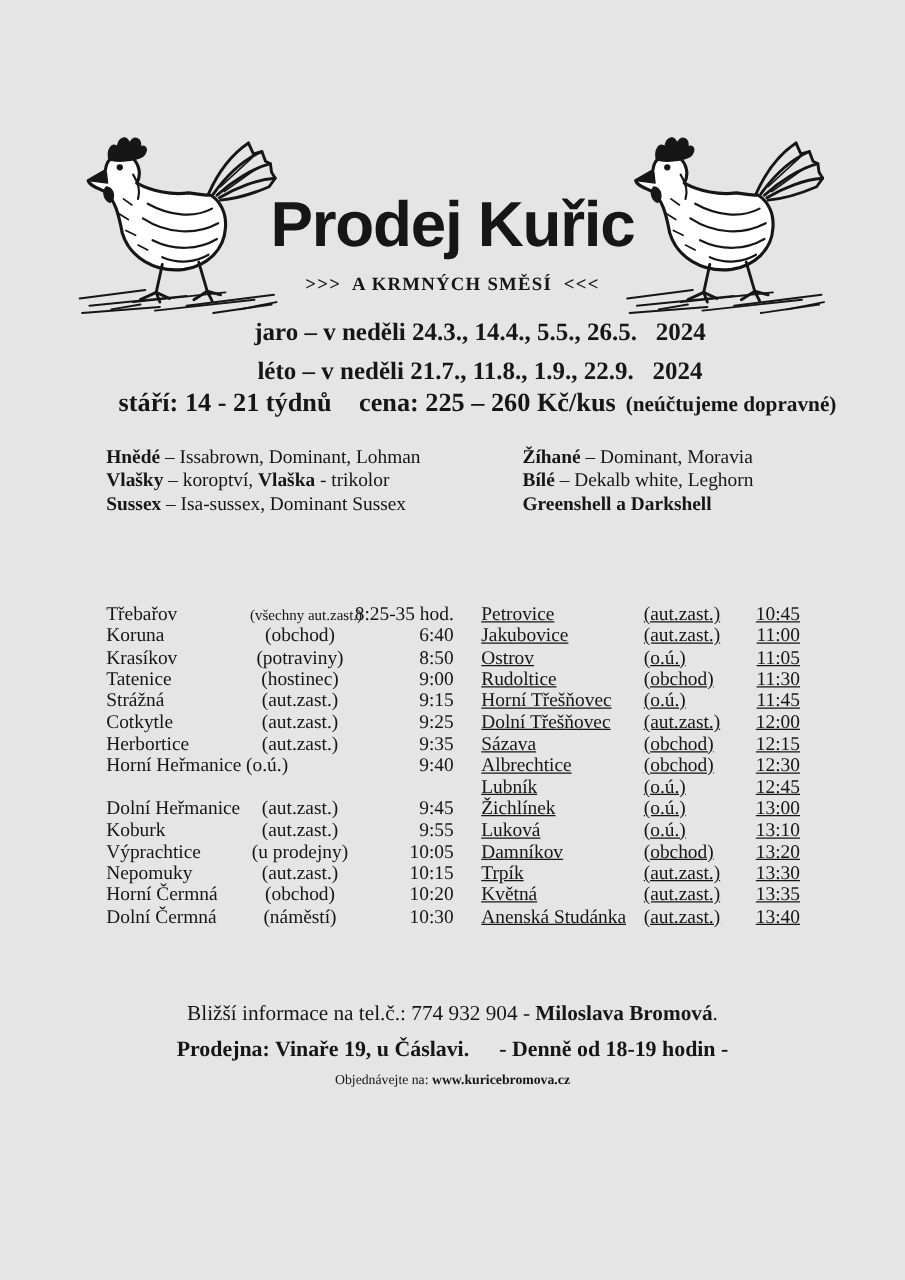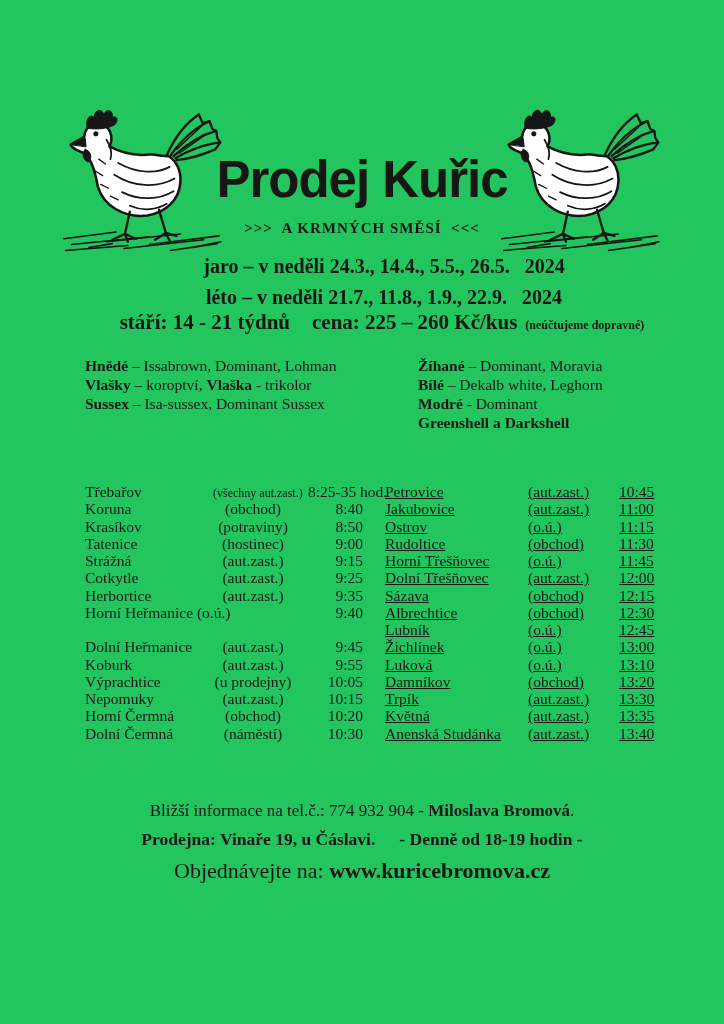--- a/index.html
+++ b/index.html
@@ -1,51 +1,51 @@
 <!DOCTYPE html>
 <html lang="cs"><head>
 <meta charset="utf-8">
 <style>
   html,body{margin:0;padding:0;background:#fff;}
-  .page{position:relative;width:724px;height:1024px;background:#22c55e;overflow:hidden;
+  .page{position:relative;width:724px;height:1024px;background:#e5e5e5;overflow:hidden;
         font-family:"Liberation Serif","DejaVu Serif",serif;color:#161616;}
   .abs{position:absolute;}
   .center{left:0;right:0;text-align:center;}
 
   .title{top:150px;font-family:"Liberation Sans","DejaVu Sans",sans-serif;
          font-weight:bold;font-size:51px;line-height:60px;letter-spacing:-1px;}
   .subtitle{top:220px;font-weight:bold;font-size:15px;letter-spacing:1px;}
   .seasons{top:251px;padding-left:44px;}
   .season-line{text-align:center;font-weight:bold;font-size:20px;line-height:31px;white-space:pre;}
   .ageprice{top:310px;display:flex;justify-content:center;align-items:baseline;gap:22px;
             left:0;right:0;font-weight:bold;font-size:21px;padding-left:40px;}
-  .ageprice .note{font-size:12px;margin-left:-14px;}
+  .ageprice .note{font-size:17px;margin-left:-14px;}
 
   .breeds{top:356px;font-size:15.5px;line-height:19px;white-space:nowrap;}
   .breeds-left{left:85px;}
   .breeds-right{left:418px;}
   .breed-line .b{font-weight:bold;}
 
   .sched{top:483px;font-size:15.5px;}
-  .t-row{display:grid;height:17.25px;line-height:17.25px;gap:13px;}
+  .t-row{display:grid;height:17.25px;line-height:17.25px;}
   .t-row > span{white-space:nowrap;overflow:visible;}
   .sched-left{left:85px;width:278px;}
   .sched-left .t-row{grid-template-columns:115px 80px 1fr;}
   .sched-left .t-loc{text-align:center;}
   .sched-left .t-time{text-align:right;padding-left:2px;}
   .sched-right{left:385px;width:255px;}
   .sched-right .t-row{grid-template-columns:130px 78px 1fr;text-decoration:underline;}
   .sched-right .t-loc{text-align:left;}
   .sched-right .t-time{text-align:right;}
   .loc-s{font-size:12px;}
 
   .foot1{top:801px;font-size:17px;}
   .foot2{top:829px;font-size:17.5px;font-weight:bold;}
   .foot2 .gap{display:inline-block;width:24px;}
-  .foot3{top:858px;font-size:22px;}
+  .foot3{top:858px;font-size:11px;}
   .bold{font-weight:bold;}
 
   .hen{position:absolute;width:170px;height:152px;}
   .hen-left{left:56px;top:104px;}
   .hen-right{left:494px;top:104px;}
   .hen svg{width:100%;height:100%;display:block;}
 </style>
 </head>
 <body>
 
@@ -199,37 +199,36 @@
       <div class="breed-line"><span class="b">Vlašky</span><span> – koroptví, </span><span class="b">Vlaška</span><span> - trikolor</span></div>
 
       <div class="breed-line"><span class="b">Sussex</span><span> – Isa-sussex, Dominant Sussex</span><span class="b"></span><span></span></div>
     </div>
   <div class="abs breeds breeds-right">
 
       <div class="breed-line"><span class="b">Žíhané</span><span> – Dominant, Moravia</span><span class="b"></span><span></span></div>
 
       <div class="breed-line"><span class="b">Bílé</span><span> – Dekalb white, Leghorn</span><span class="b"></span><span></span></div>
 
-      <div class="breed-line"><span class="b">Modré</span><span> - Dominant</span><span class="b"></span><span></span></div>
 
       <div class="breed-line"><span class="b">Greenshell a Darkshell</span><span></span><span class="b"></span><span></span></div>
     </div>
 
   <div class="abs sched sched-left">
 
       <div class="t-row">
         <span class="t-name">Třebařov</span>
         <span class="t-loc"><span></span><span class="loc-s">(všechny aut.zast.)</span></span>
         <span class="t-time">8:25-35 hod.</span>
       </div>
 
       <div class="t-row">
         <span class="t-name">Koruna</span>
         <span class="t-loc"><span>(obchod)</span><span class="loc-s"></span></span>
-        <span class="t-time">8:40</span>
+        <span class="t-time">6:40</span>
       </div>
 
       <div class="t-row">
         <span class="t-name">Krasíkov</span>
         <span class="t-loc"><span>(potraviny)</span><span class="loc-s"></span></span>
         <span class="t-time">8:50</span>
       </div>
 
       <div class="t-row">
         <span class="t-name">Tatenice</span>
@@ -313,21 +312,21 @@
 
       <div class="t-row">
         <span class="t-name">Jakubovice</span>
         <span class="t-loc"><span>(aut.zast.)</span><span class="loc-s"></span></span>
         <span class="t-time">11:00</span>
       </div>
 
       <div class="t-row">
         <span class="t-name">Ostrov</span>
         <span class="t-loc"><span>(o.ú.)</span><span class="loc-s"></span></span>
-        <span class="t-time">11:15</span>
+        <span class="t-time">11:05</span>
       </div>
 
       <div class="t-row">
         <span class="t-name">Rudoltice</span>
         <span class="t-loc"><span>(obchod)</span><span class="loc-s"></span></span>
         <span class="t-time">11:30</span>
       </div>
 
       <div class="t-row">
         <span class="t-name">Horní Třešňovec</span>

